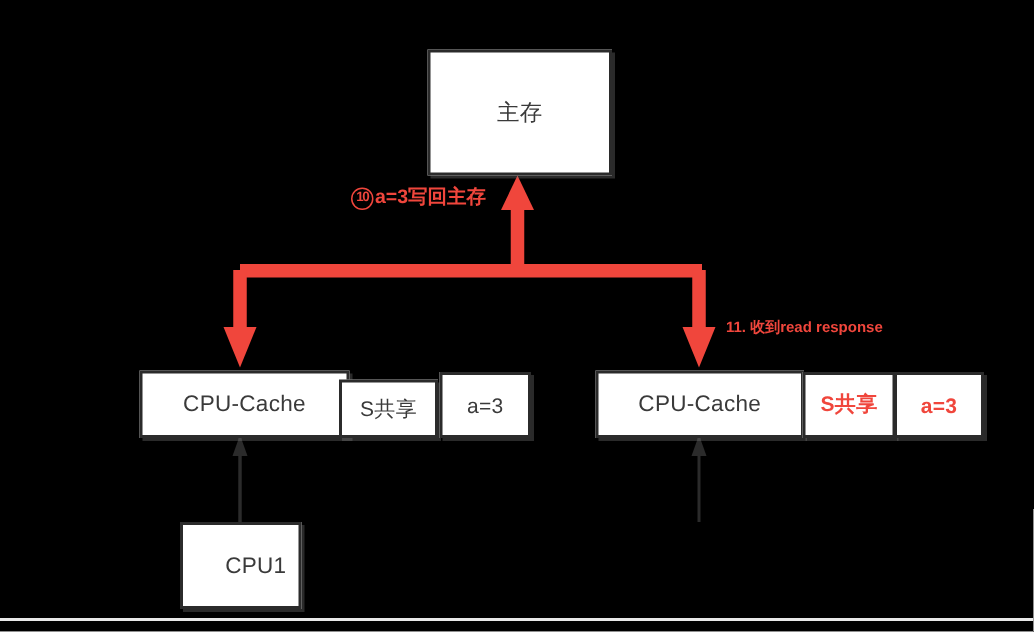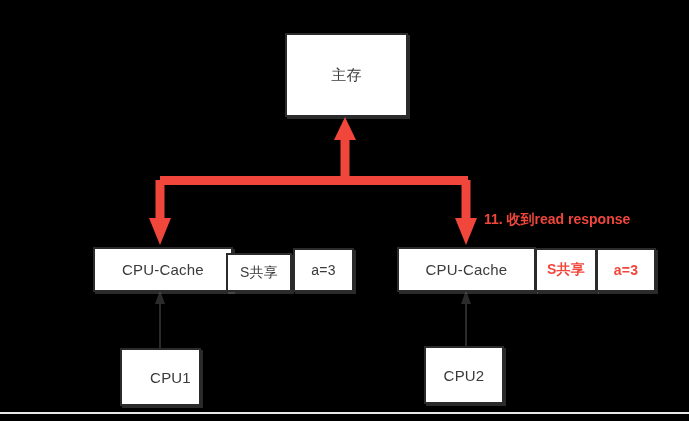--- a/index.html
+++ b/index.html
@@ -96,22 +96,25 @@
     <polygon points="160,290 155,304 165,304" fill="#2b2b2b"></polygon>
 
     <line x1="466" y1="292" x2="466" y2="348" stroke="#2b2b2b" stroke-width="2"></line>
     <polygon points="466,290 461,304 471,304" fill="#2b2b2b"></polygon>
   </svg>
 
   <div class="box shadowed" style="left:285px; top:33px; width:123px; height:84px;">
     <span>主存</span>
   </div>
 
+  <div class="label" style="left:234px; top:122px; font-size:13px;">
+    <span class="circled-num">10</span><span>a=3写回主存</span>
+  </div>
 
-  <div class="label" style="left:484px; top:211px; font-size:14px;">11. 收到read response</div>
+  <div class="label" style="left:484px; top:211px; font-size:10px;">11. 收到read response</div>
 
   <div class="box shadowed" style="left:93px; top:247px; width:140px; height:45px;">
     <span>CPU-Cache</span>
   </div>
   <div class="box shadowed" style="left:226px; top:253px; width:66px; height:39px; font-size:14px;">
     <span>S共享</span>
   </div>
   <div class="box shadowed" style="left:293px; top:248px; width:61px; height:44px; font-size:14px;">
     <span>a=3</span>
   </div>
@@ -121,19 +124,16 @@
 
   <div class="box shadowed" style="left:397px; top:247px; width:139px; height:45px;">
     <span>CPU-Cache</span>
   </div>
   <div class="box shadowed" style="left:535px; top:248px; width:62px; height:44px; font-size:14px;">
     <span class="red-text">S共享</span>
   </div>
   <div class="box shadowed" style="left:596px; top:248px; width:60px; height:44px; font-size:14px;">
     <span class="red-text">a=3</span>
   </div>
-  <div class="box shadowed" style="left:424px; top:346px; width:80px; height:58px;">
-    <span>CPU2</span>
-  </div>
 
   <div class="sep-line" style="left:0px; top:412px; width:689px; height:2px;"></div>
 
 </div>
 
 </body></html>

